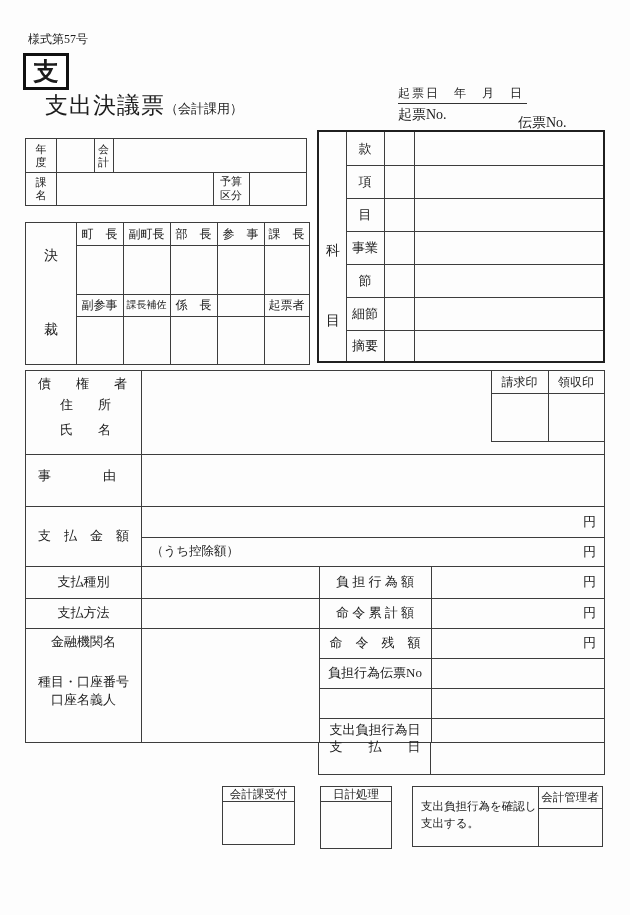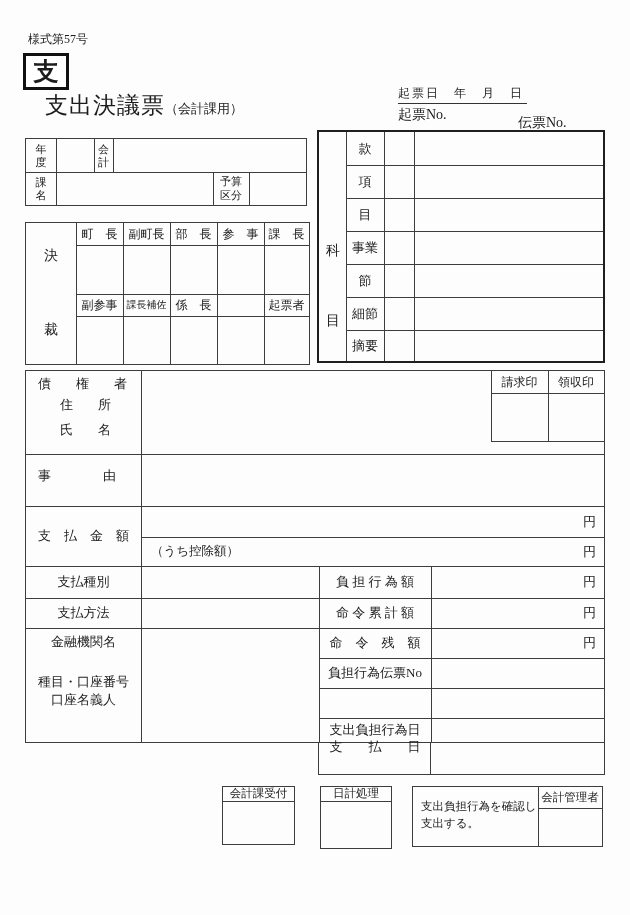--- a/index.html
+++ b/index.html
@@ -24,21 +24,21 @@
   .stampbox{
     left:23px;top:53px;width:46px;height:37px;border:3px solid #111;box-sizing:border-box;
     display:flex;align-items:center;justify-content:center;background:#fff;
   }
   .stampbox span{font-size:25px;font-weight:bold;line-height:1;}
   .title{font-size:23px;letter-spacing:1px;}
   .title-suffix{font-size:13px;}
   .issue-date{font-size:12px;letter-spacing:2px;border-bottom:1px solid #333;display:inline-block;padding:0 3px 1px 0;}
   .bigchar{font-size:14px;line-height:1;}
   .ls6{letter-spacing:6px;}
-  .boxhdr{display:flex;align-items:flex-end;justify-content:center;border-bottom:1px solid #3d3d3d;box-sizing:border-box;}
+  .boxhdr{display:flex;align-items:center;justify-content:center;border-bottom:1px solid #3d3d3d;box-sizing:border-box;}
 </style>
 </head>
 <body>
 
 <div class="page">
 
   <div class="abs fs12" style="left:28px;top:31px;">様式第57号</div>
 
   <div class="abs stampbox">
     <span>支</span>

